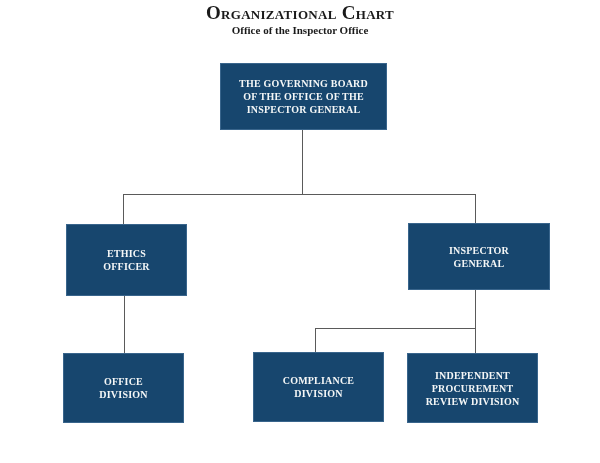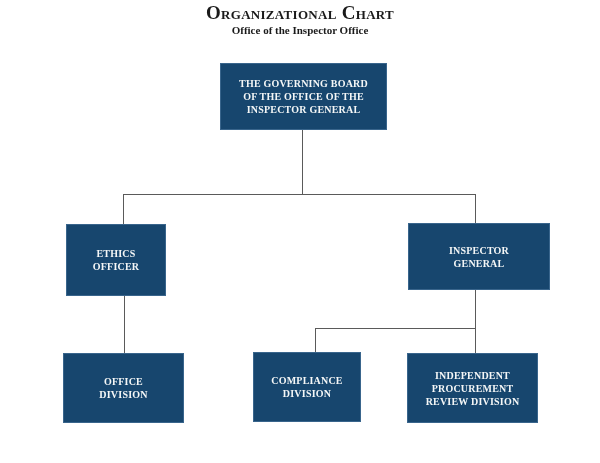--- a/index.html
+++ b/index.html
@@ -75,23 +75,23 @@
   <div class="conn" style="left:123px; top:194px; width:353px; height:1px;"></div>
   <div class="conn" style="left:123px; top:194px; width:1px;   height:30px;"></div>
   <div class="conn" style="left:475px; top:194px; width:1px;  height:29px;"></div>
   <div class="conn" style="left:124px; top:296px; width:1px;   height:57px;"></div>
   <div class="conn" style="left:475px; top:290px; width:1px;   height:63px;"></div>
   <div class="conn" style="left:315px; top:328px; width:161px; height:1px;"></div>
   <div class="conn" style="left:315px; top:328px; width:1px; height:24px;"></div>
 
   <div class="node" style="left:220px; top:63px; width:167px; height:67px;">THE GOVERNING BOARD OF THE OFFICE OF THE INSPECTOR GENERAL</div>
 
-  <div class="node" style="left:66px; top:224px; width:100px; height:72px;">ETHICS OFFICER</div>
+  <div class="node" style="left:66px; top:224px; width:121px; height:72px;">ETHICS OFFICER</div>
 
   <div class="node" style="left:408px; top:223px; width:142px; height:67px;">INSPECTOR GENERAL</div>
 
   <div class="node" style="left:63px; top:353px; width:121px; height:70px;">OFFICE DIVISION</div>
 
-  <div class="node" style="left:253px; top:352px; width:108px; height:70px;">COMPLIANCE DIVISION</div>
+  <div class="node" style="left:253px; top:352px; width:131px; height:70px;">COMPLIANCE DIVISION</div>
 
   <div class="node tight" style="left:407px; top:353px; width:131px; height:70px;">INDEPENDENT PROCUREMENT REVIEW DIVISION</div>
 
 </div>
 
 </body></html>

